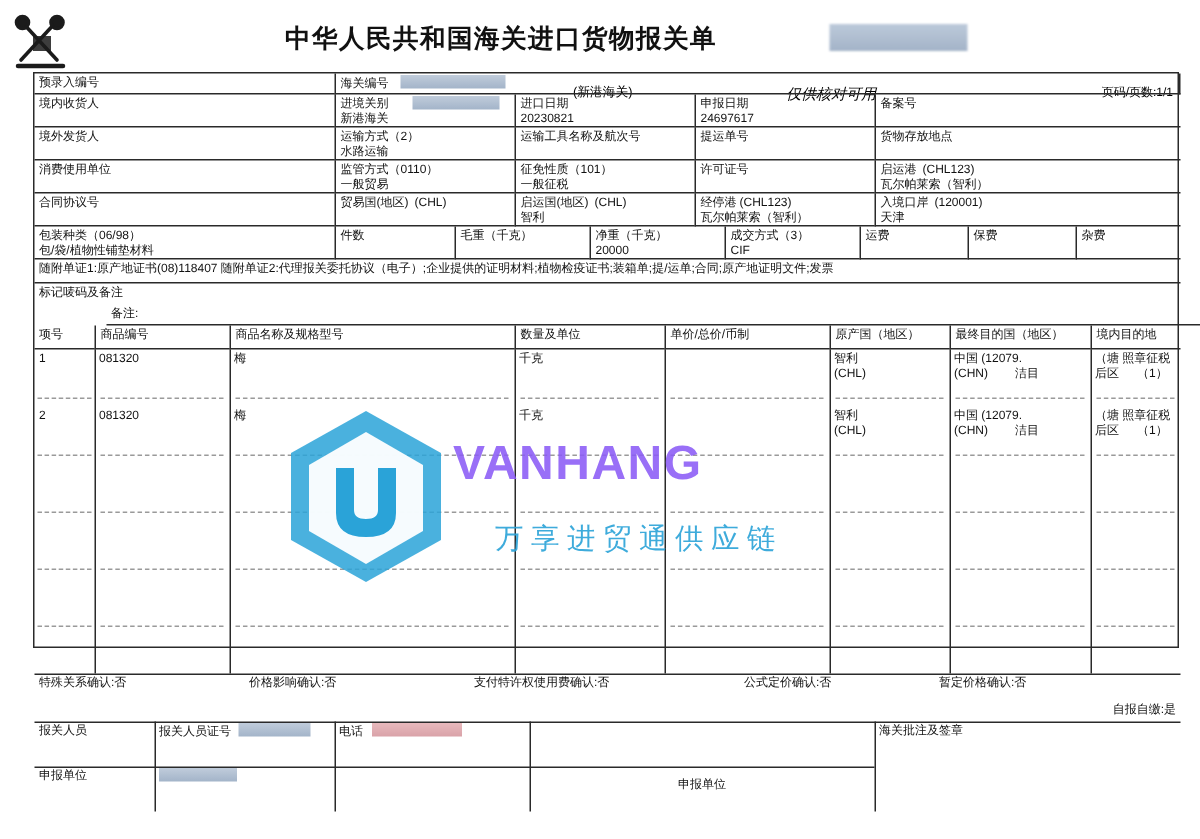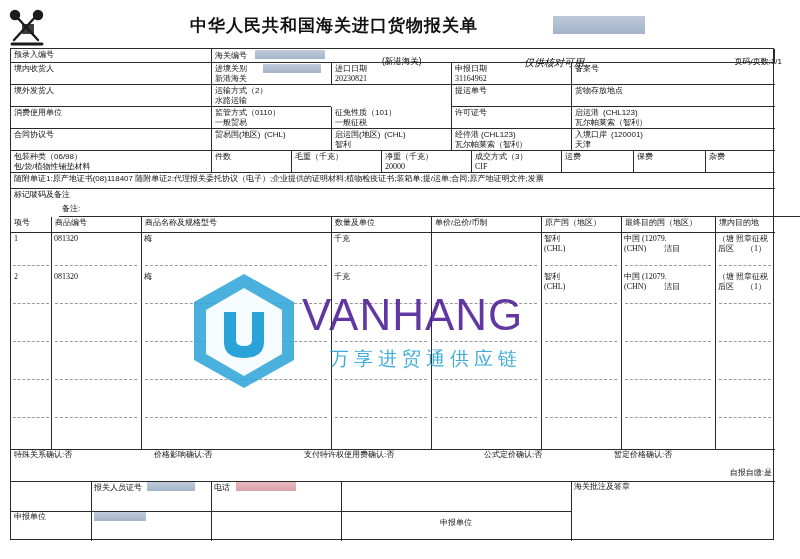--- a/index.html
+++ b/index.html
@@ -54,43 +54,43 @@
     width: 92px;
     height: 18px;
     background: linear-gradient(180deg,#b9c7d8,#9fb0c6);
     filter: blur(0.6px);
     opacity: .95;
   }
 
   
   .frame {
     position: absolute;
-    left: 10px;
+    left: 22px;
     top: 48px;
     width: 764px;
-    height: 492px;
+    height: 384px;
     border: 1px solid #2a2a2a;
     box-sizing: border-box;
     font-size: 8px;
     line-height: 1.25;
   }
 
   .cell {
     position: absolute;
     box-sizing: border-box;
     padding: 1px 3px;
     overflow: hidden;
     white-space: nowrap;
   }
   .bb { border-bottom: 1px solid #2a2a2a; }
   .bl { border-left: 1px solid #2a2a2a; }
   .br { border-right: 1px solid #2a2a2a; }
 
   .lbl { color: #111; }
-  .val { color: #111; font-family: Liberation Serif, serif; }
+  .val { color: #111; }
 
   .redact {
     display: inline-block;
     height: 9px;
     vertical-align: -1px;
     background: linear-gradient(180deg,#c0ccdb,#a3b4c9);
     filter: blur(0.5px);
   }
   .redact-pink {
     display: inline-block;
@@ -145,23 +145,23 @@
     top: 268px;
     width: 420px;
     height: 120px;
     pointer-events: none;
     z-index: 5;
   }
   .wm-text {
     position: absolute;
     left: 112px;
     top: 22px;
-    font-size: 44px;
-    font-weight: normal;
-    color: #4c1d95;
+    font-size: 32px;
+    font-weight: bold;
+    color: #8b5cf6;
     letter-spacing: 1px;
     opacity: .88;
   }
   .wm-sub {
     position: absolute;
     left: 140px;
     top: 78px;
     font-size: 19px;
     letter-spacing: 5px;
     color: #2aa3d8;
@@ -216,34 +216,37 @@
     <div class="cell bb bl" style="left:200px;top:14px;width:120px;height:22px;">
       <div class="lbl">进境关别</div>
       <div class="val">新港海关</div>
     </div>
     <div class="cell bb bl" style="left:320px;top:14px;width:120px;height:22px;">
       <div class="lbl">进口日期</div>
       <div class="val">20230821</div>
     </div>
     <div class="cell bb bl" style="left:440px;top:14px;width:120px;height:22px;">
       <div class="lbl">申报日期</div>
-      <div class="val">31164962</div>
+      <div class="val">24697617</div>
     </div>
     <div class="cell bb bl" style="left:560px;top:14px;width:204px;height:22px;">
       <div class="lbl">备案号</div>
     </div>
 
     <div style="position:absolute;left:252px;top:15px;width:58px;height:9px;background:linear-gradient(180deg,#c0ccdb,#a3b4c9);filter:blur(.5px);"></div>
 
     <div class="cell bb" style="left:0;top:36px;width:200px;height:22px;">
       <div class="lbl">境外发货人</div>
     </div>
     <div class="cell bb bl" style="left:200px;top:36px;width:120px;height:22px;">
       <div class="lbl">运输方式（2）</div>
       <div class="val">水路运输</div>
+    </div>
+    <div class="cell bb bl" style="left:320px;top:36px;width:120px;height:22px;">
+      <div class="lbl">运输工具名称及航次号</div>
     </div>
     <div class="cell bb bl" style="left:440px;top:36px;width:120px;height:22px;">
       <div class="lbl">提运单号</div>
     </div>
     <div class="cell bb bl" style="left:560px;top:36px;width:204px;height:22px;">
       <div class="lbl">货物存放地点</div>
     </div>
 
     <div class="cell bb" style="left:0;top:58px;width:200px;height:22px;">
       <div class="lbl">消费使用单位</div>
@@ -470,20 +473,23 @@
       <span class="lbl">自报自缴:是</span>
     </div>
 
     <div class="hline" style="left:0;top:432px;width:764px;"></div>
     <div class="vline" style="left:560px;top:432px;height:60px;"></div>
     <div class="vline" style="left:80px;top:432px;height:60px;"></div>
     <div class="vline" style="left:200px;top:432px;height:60px;"></div>
     <div class="vline" style="left:330px;top:432px;height:60px;"></div>
     <div class="hline" style="left:0;top:462px;width:560px;"></div>
 
+    <div class="cell" style="left:0;top:432px;width:80px;height:28px;">
+      <span class="lbl">报关人员</span>
+    </div>
     <div class="cell" style="left:80px;top:432px;width:120px;height:28px;">
       <span class="lbl">报关人员证号</span>
       <span class="redact" style="width:48px;margin-left:3px;"></span>
     </div>
     <div class="cell" style="left:200px;top:432px;width:130px;height:28px;">
       <span class="lbl">电话</span>
       <span class="redact-pink" style="width:60px;margin-left:4px;"></span>
     </div>
     <div class="cell" style="left:560px;top:432px;width:204px;height:60px;">
       <span class="lbl">海关批注及签章</span>

